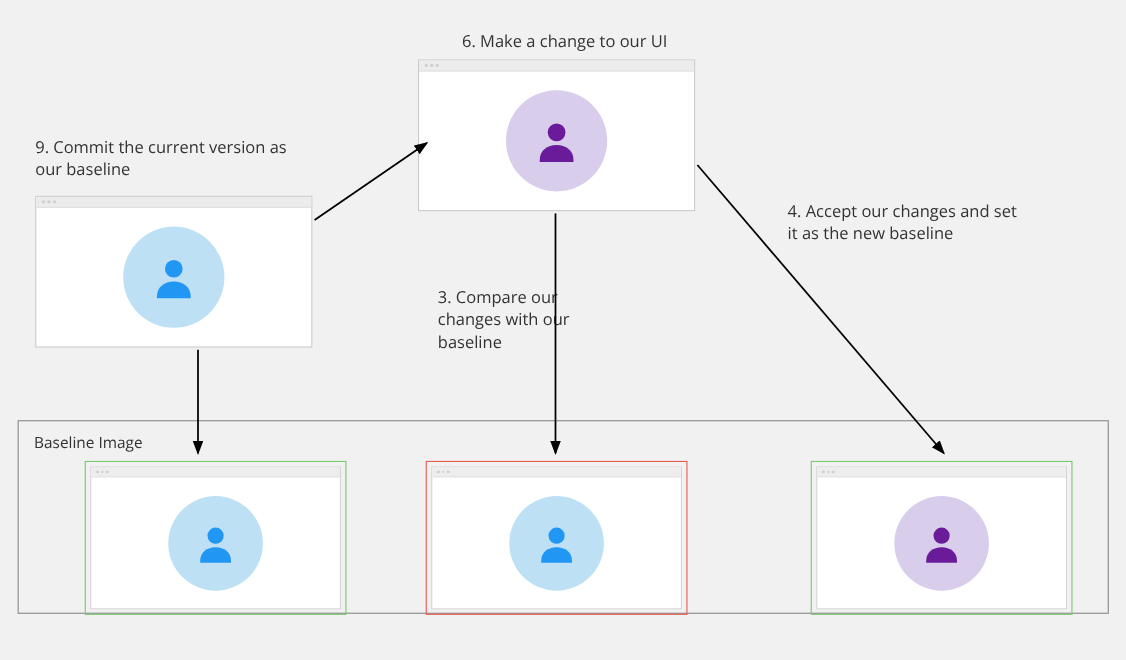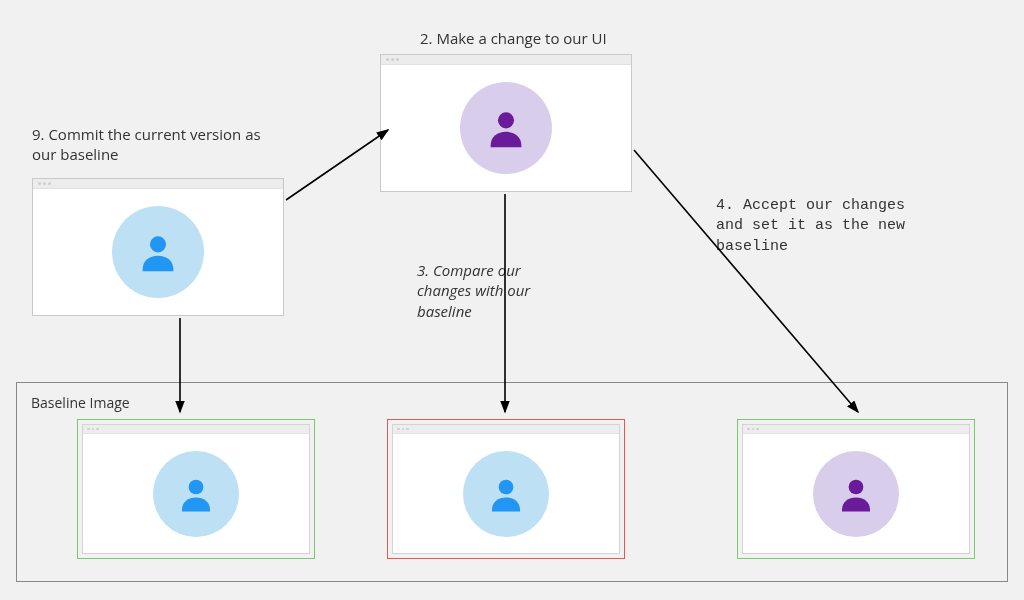--- a/index.html
+++ b/index.html
@@ -84,23 +84,23 @@
     position: absolute;
     left: 0; top: 0;
     width: 1024px; height: 600px;
     pointer-events: none;
   }
 </style>
 </head>
 <body>
 
 <div class="label" style="left:32px; top:124px; width:240px;">9. Commit the current version as our baseline</div>
-<div class="label" style="left:420px; top:28px;">2. Make a change to our UI</div>
-<div class="label" style="left:417px; top:260px; width:150px;font-style:italic;">3. Compare our changes with our baseline</div>
-<div class="label" style="left:716px; top:196px; width:210px;font-family:Liberation Mono, monospace;">4. Accept our changes and set it as the new baseline</div>
+<div class="label" style="left:420px; top:28px;">6. Make a change to our UI</div>
+<div class="label" style="left:398px; top:260px; width:150px;">3. Compare our changes with our baseline</div>
+<div class="label" style="left:716px; top:182px; width:210px;">4. Accept our changes and set it as the new baseline</div>
 
 <div class="window" style="left:32px; top:178px; width:252px; height:138px;">
   <div class="titlebar">
     <span class="dot"></span>
       <span class="dot"></span>
       <span class="dot"></span>
   </div>
   <div class="body">
     <div class="avatar-circle" style="width:92px;height:92px;background:#bde0f4;">
       <svg width="46" height="46" viewBox="0 0 24 24">
@@ -120,21 +120,21 @@
   <div class="body">
     <div class="avatar-circle" style="width:92px;height:92px;background:#d9cdec;">
       <svg width="46" height="46" viewBox="0 0 24 24">
         <circle cx="12" cy="8" r="4.2" fill="#6a1b9a"></circle>
         <path d="M4 21c0-4.4 3.6-7 8-7s8 2.6 8 7v1H4v-1z" fill="#6a1b9a"></path>
       </svg>
     </div>
   </div>
 </div>
 
-<div class="baseline-box" style="left:16px; top:382px; width:992px; height:200px;">
+<div class="baseline-box" style="left:16px; top:382px; width:992px; height:176px;">
   <div class="baseline-title">Baseline Image</div>
 
   <div class="snap" style="left:60px; top:36px; width:238px; height:140px; border-color:#7bc96f;">
     <div class="snap-inner">
       <div class="titlebar">
           <span class="dot"></span>
           <span class="dot"></span>
           <span class="dot"></span>
         </div>
       <div class="body">

